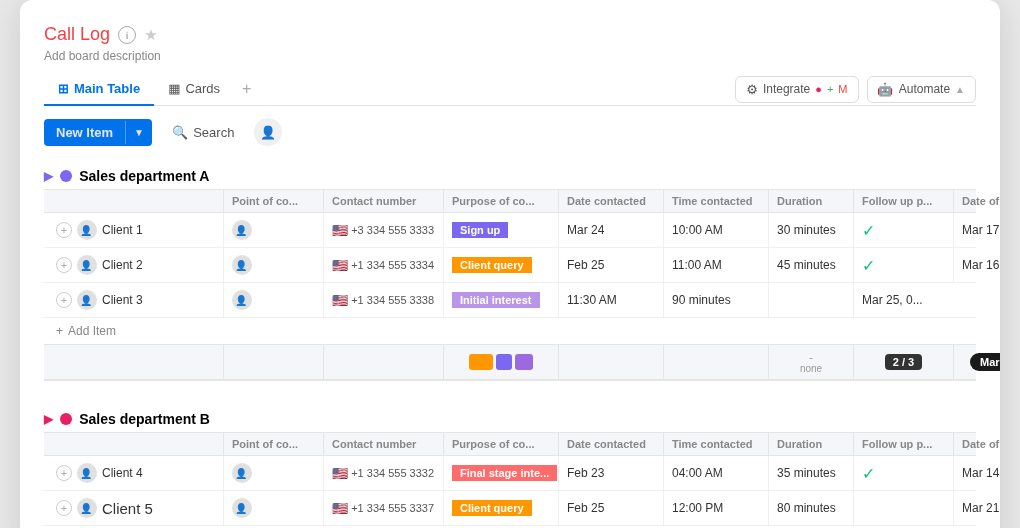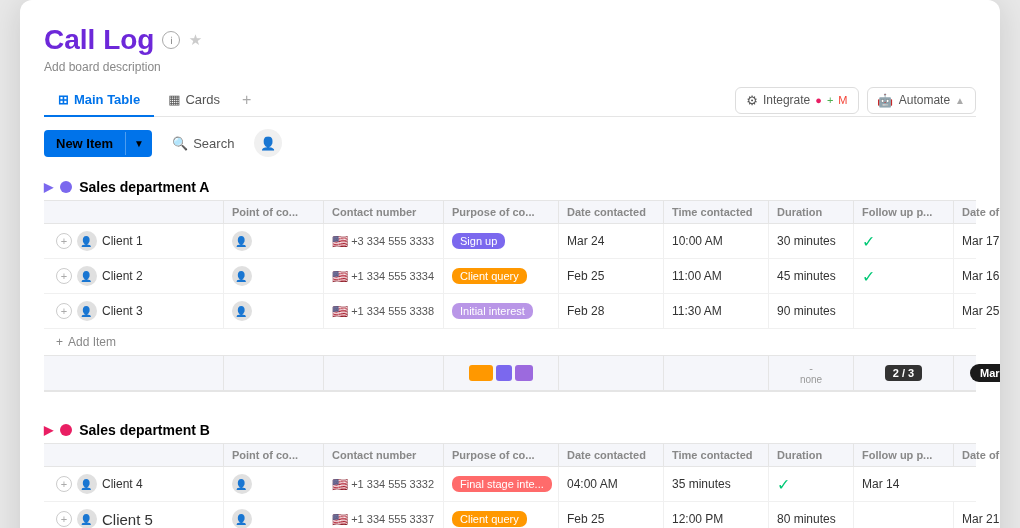--- a/index.html
+++ b/index.html
@@ -20,23 +20,23 @@
       padding: 24px 24px 16px 24px;
       overflow: hidden;
     }
     .title-row {
       display: flex;
       align-items: center;
       gap: 8px;
       margin-bottom: 4px;
     }
     .title-text {
-      font-size: 28px;
-      font-weight: 700;
-      color: #6d28d9;
+      font-size: 18px;
+      font-weight: 400;
+      color: #ef4444;
     }
     .title-icons {
       display: flex;
       gap: 6px;
       align-items: center;
     }
     .icon-circle {
       width: 18px; height: 18px;
       border-radius: 50%;
       border: 1.5px solid #aaa;
@@ -94,21 +94,21 @@
     }
     .toolbar-row {
       display: flex;
       align-items: center;
       gap: 10px;
       margin-bottom: 14px;
     }
     .new-item-btn {
       display: flex; align-items: center;
       background: #0073ea;
-      color: #000000;
+      color: #e5e5e5;
       border: none;
       border-radius: 4px;
       font-size: 13px;
       font-weight: 600;
       cursor: pointer;
       overflow: hidden;
     }
     .new-item-main {
       padding: 6px 12px;
     }
@@ -199,24 +199,24 @@
       width: 20px; height: 20px;
       border-radius: 50%;
       background: #e0e0e0;
       display: flex; align-items: center; justify-content: center;
       font-size: 10px; color: #aaa;
       flex-shrink: 0;
     }
     .flag { font-size: 13px; margin-right: 3px; }
     .phone { color: #555; font-size: 11px; }
     .badge {
-      border-radius: 7px;
+      border-radius: 0;
       padding: 2px 8px;
       font-size: 11px;
-      font-weight: 400;
+      font-weight: 700;
       color: #fff;
       display: inline-block;
     }
     .badge-signup { background: #7b68ee; }
     .badge-clientq { background: #ff9800; }
     .badge-initial { background: #9c6ade; opacity: 0.7; }
     .badge-finalstage { background: #ff6b6b; }
     .check-icon { color: #00c875; font-size: 16px; }
     .add-item-row {
       padding: 6px 12px;
@@ -390,21 +390,20 @@
           <div class="cell">
             <div class="avatar-sm">👤</div>
           </div>
           <div class="cell">
             <span class="flag">🇺🇸</span>
             <span class="phone">+1 334 555 3338</span>
           </div>
           <div class="cell">
             <span class="badge badge-initial">Initial interest</span>
           </div>
-          <div class="cell">Feb 28</div>
           <div class="cell">11:30 AM</div>
           <div class="cell">90 minutes</div>
           <div class="cell"></div>
           <div class="cell">Mar 25, 0...</div>
         </div>
       </div>
     <div class="add-item-row">
       <span>+</span>
       <span>Add Item</span>
     </div>
@@ -466,20 +465,21 @@
           <div class="cell">
             <div class="avatar-sm">👤</div>
           </div>
           <div class="cell">
             <span class="flag">🇺🇸</span>
             <span class="phone">+1 334 555 3332</span>
           </div>
           <div class="cell">
             <span class="badge badge-finalstage">Final stage inte...</span>
           </div>
+          <div class="cell">Feb 23</div>
           <div class="cell">04:00 AM</div>
           <div class="cell">35 minutes</div>
           <div class="cell">
             <span class="check-icon">✓</span>
           </div>
           <div class="cell">Mar 14</div>
         </div>
         <div class="data-row">
           <div class="cell cell-name">
       <div class="add-icon">+</div>

